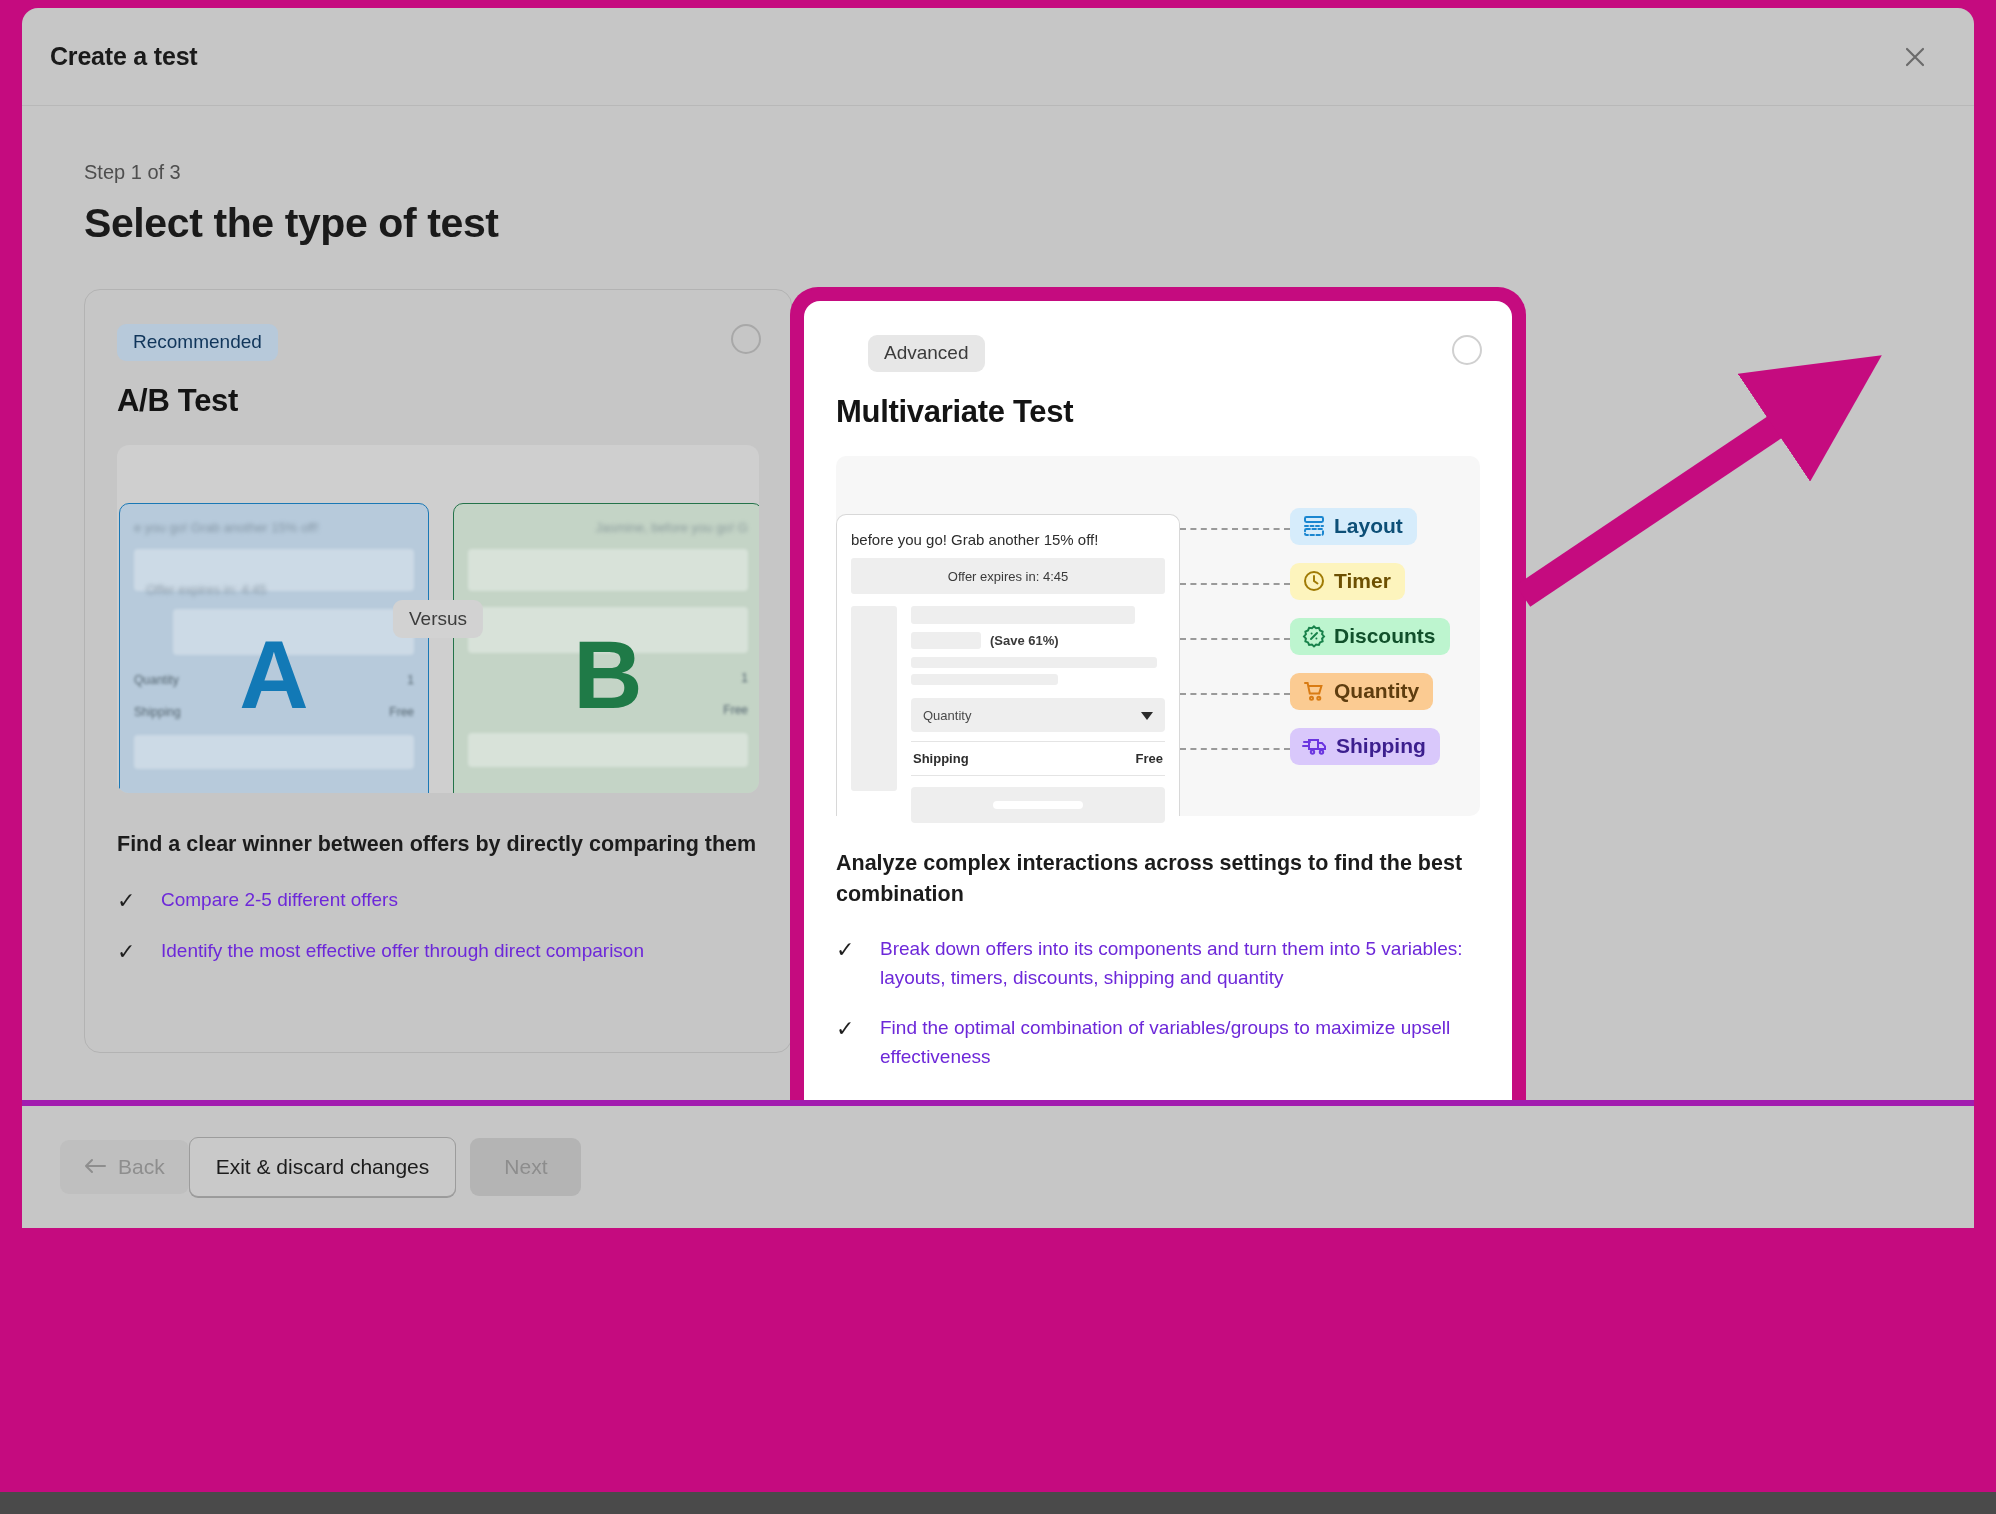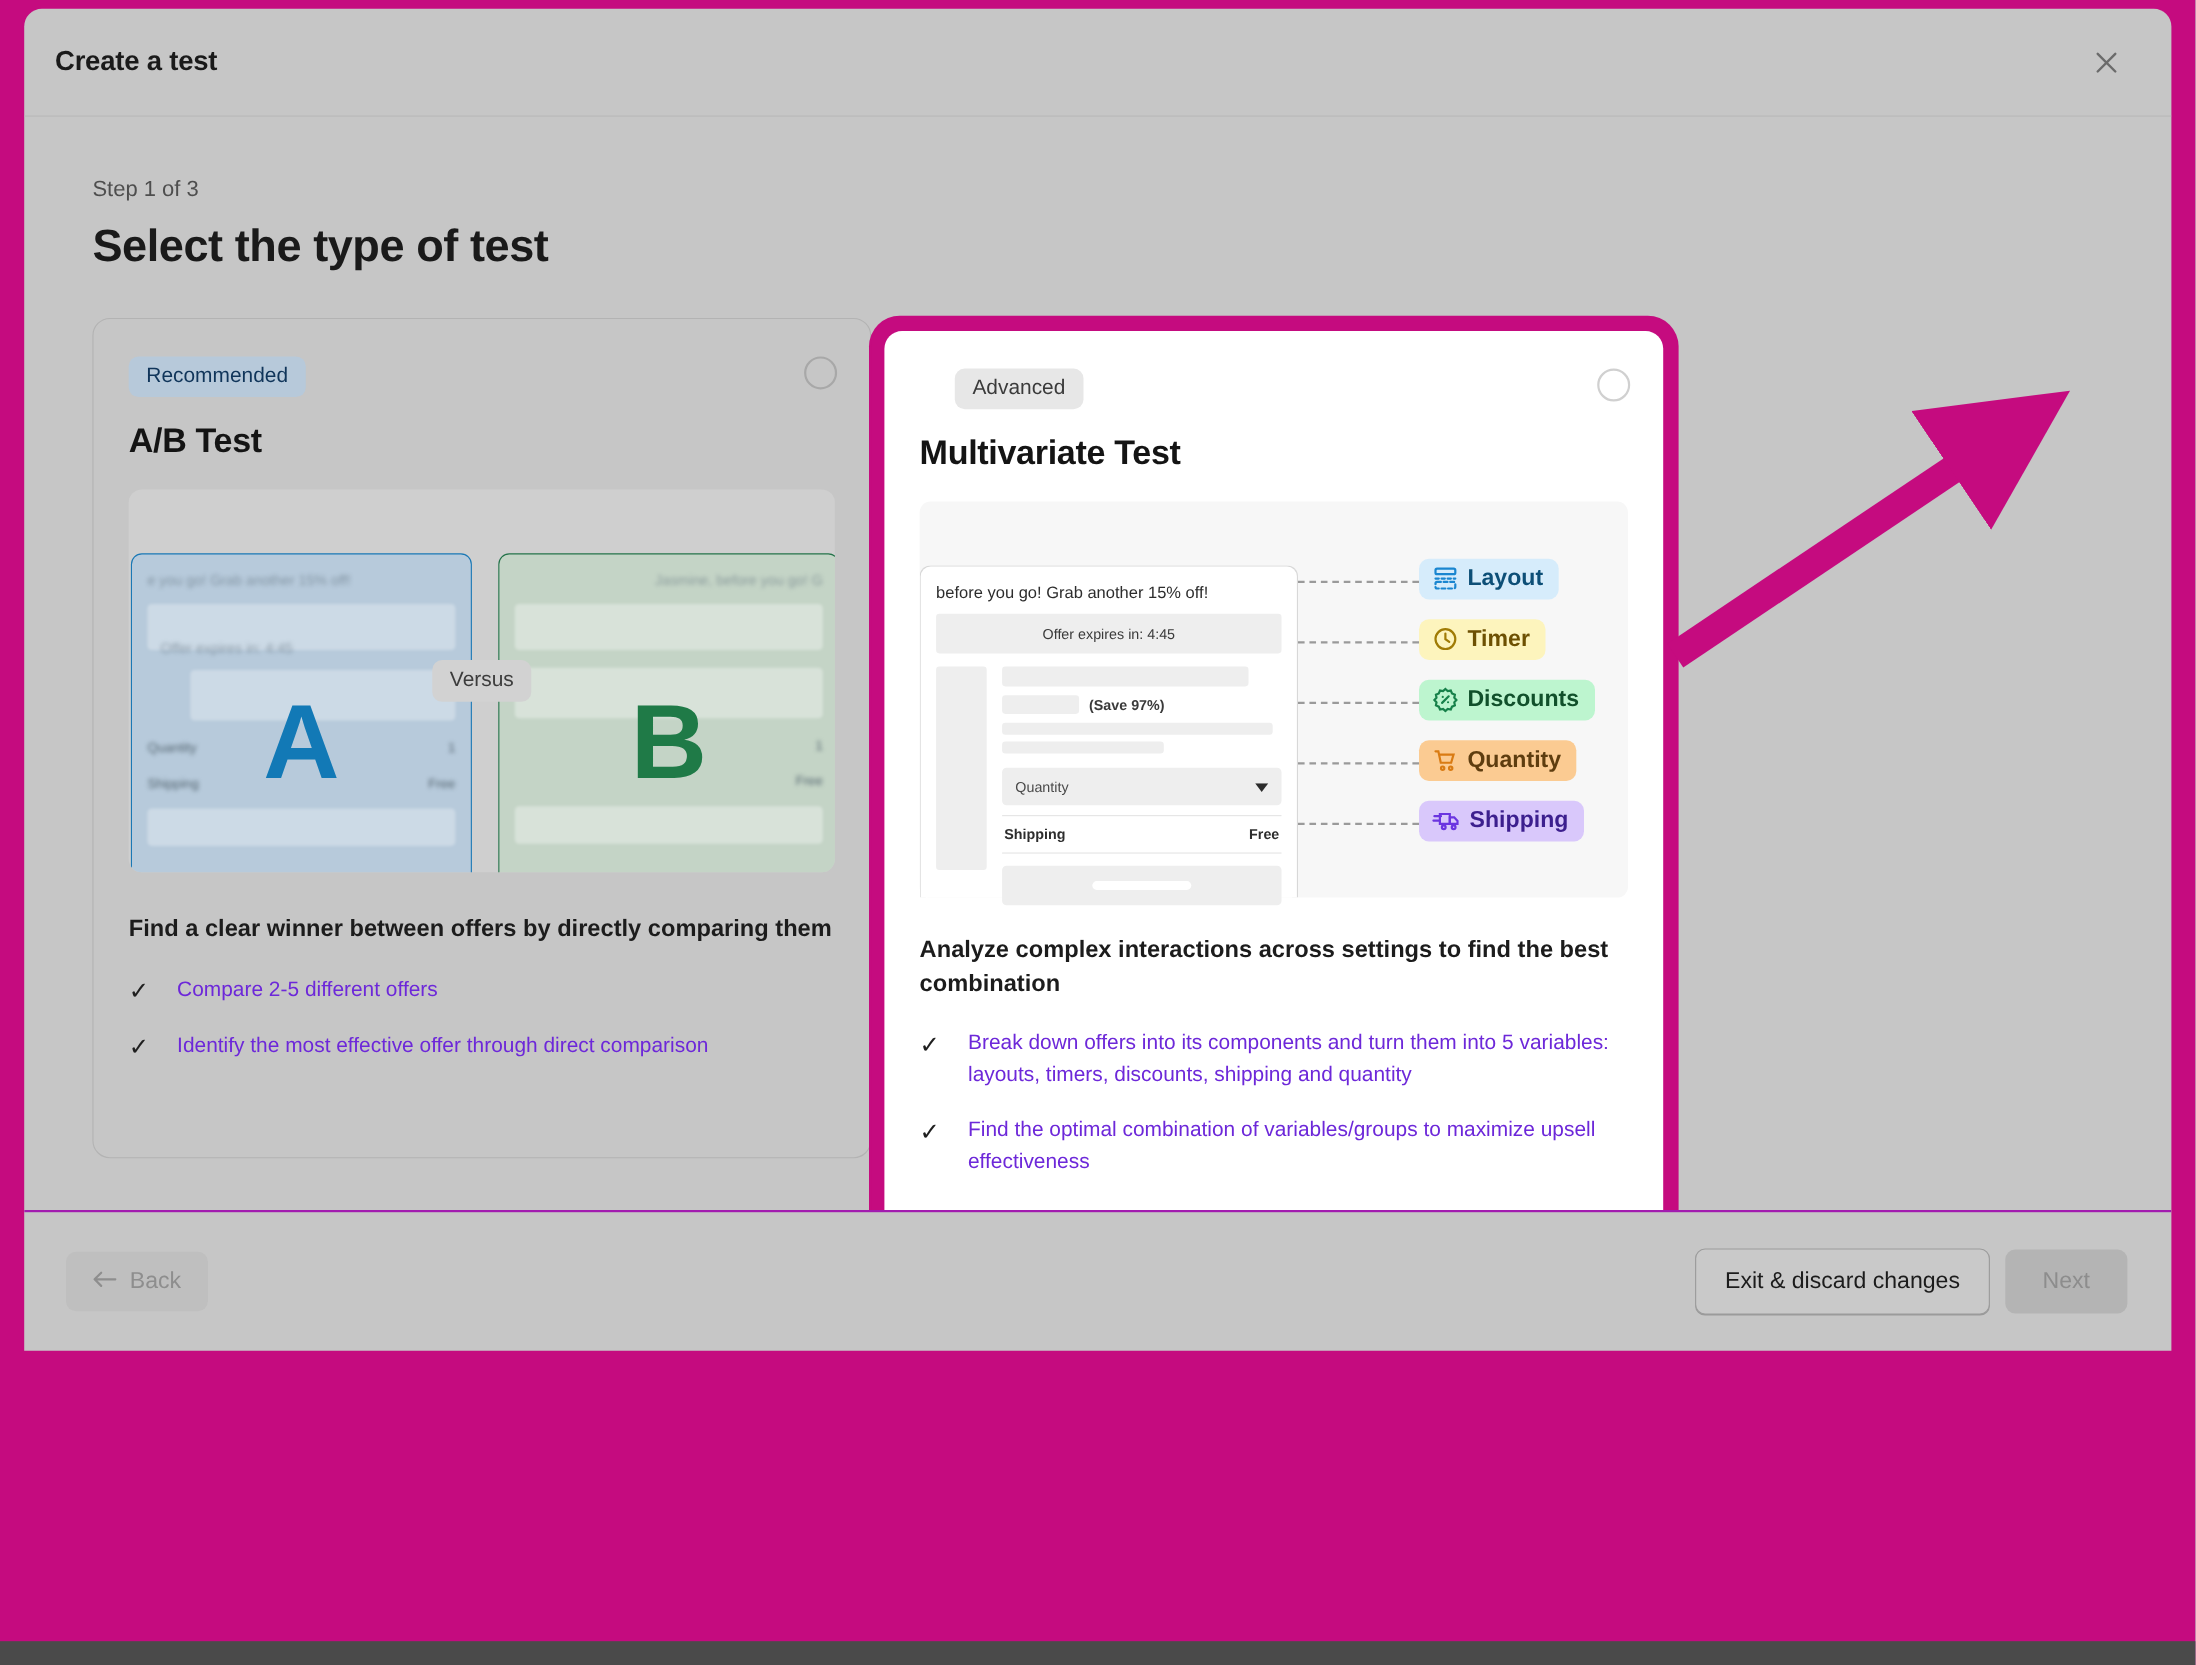--- a/index.html
+++ b/index.html
@@ -184,22 +184,22 @@
   .mv-chip svg { display:block; flex:0 0 auto;}
   
   .card-desc { font-size:21.5px; font-weight:bold; color:#1c1c1c; line-height:1.42; margin-bottom:26px;}
   .check-list { list-style:none; }
   .check-item { display:flex; gap:24px; margin-bottom:22px; }
   .check-mark { flex:0 0 auto; width:20px; color:#1f1f1f; font-size:22px; line-height:1.35;}
   .check-text { font-size:19px; color:#6d28d9; line-height:1.5;}
   
   .modal-footer {
     flex:0 0 128px; height:128px;
-    border-top:2px solid #a21caf;
-    display:flex; align-items:center; justify-content:space-between;
+    border-top:6px solid #a21caf;
+    display:flex; align-items:center; 
     padding: 0 40px 0 38px;
   }
   .btn { font-size:21px; border-radius:9px; cursor:pointer; font-family:inherit; }
   .btn-back {
     display:flex; align-items:center; gap:12px;
     background:#bfbfbf; color:#8e8e8e; border:none;
     padding: 15px 24px;
   }
   .btn-group { display:flex; align-items:center; gap:14px;}
   .btn-exit { background:#c9c9c9; color:#1c1c1c; border:1px solid #9c9c9c; padding:17px 26px; box-shadow:0 1px 0 rgba(0,0,0,.22);}
@@ -294,21 +294,21 @@
             <div class="mv-preview">
               <div class="mv-mock">
                 <div class="mv-headline">before you go! Grab another 15% off!</div>
                 <div class="mv-timerbar">Offer expires in: 4:45</div>
                 <div class="mv-cols">
                   <div class="mv-thumb"></div>
                   <div class="mv-right">
                     <div class="mv-sk" style="height:18px;width:88%;"></div>
                     <div class="mv-saverow">
                       <div class="mv-sk" style="height:17px;width:70px;"></div>
-                      <span class="mv-save">(Save 97%)</span>
+                      <span class="mv-save">(Save 61%)</span>
                     </div>
                     <div class="mv-sk" style="height:11px;width:97%;margin-top:8px;"></div>
                     <div class="mv-sk" style="height:11px;width:58%;margin-top:6px;"></div>
                     <div class="mv-select">
                       <span>Quantity</span>
                       <span>
                         <svg width="12" height="8" viewBox="0 0 12 8">
                             <path d="M0 0 L12 0 L6 8 Z" fill="#2b2b2b"></path>
                           </svg>
                       </span>

